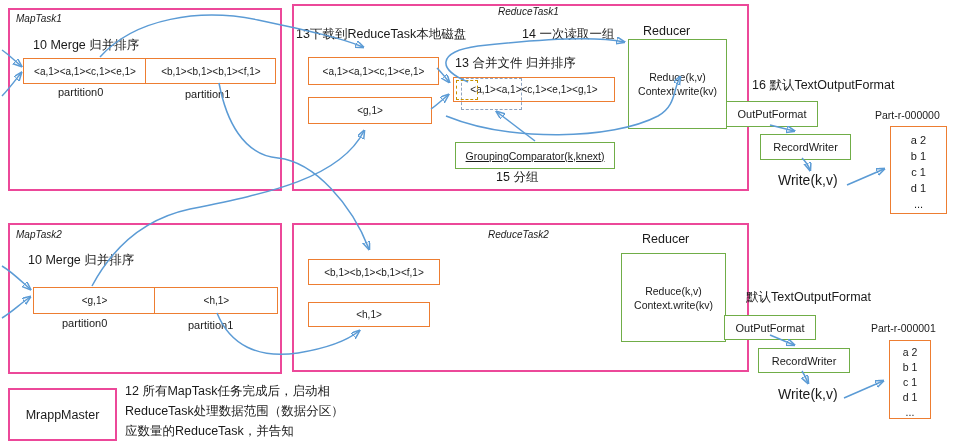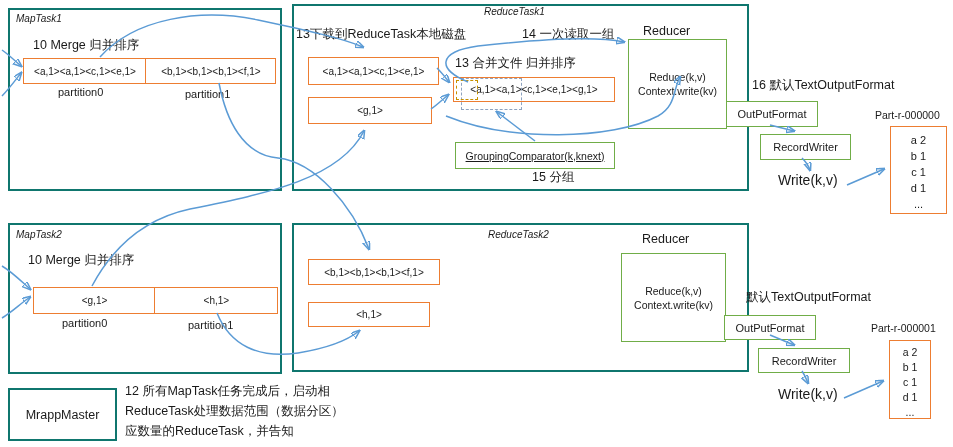--- a/index.html
+++ b/index.html
@@ -1,18 +1,18 @@
 <!DOCTYPE html>
 <html><head>
 <meta charset="utf-8">
 <style>
   html,body{margin:0;padding:0;background:#fff;}
   #canvas{position:relative;width:953px;height:447px;background:#fff;overflow:hidden;
           font-family:"Liberation Sans","DejaVu Sans",sans-serif;color:#1a1a1a;}
-  .container{position:absolute;border:2px solid #0f766e;background:transparent;z-index:1;}
+  .container{position:absolute;border:2px solid #ec4899;background:transparent;z-index:1;}
   .title{position:absolute;font-size:10px;white-space:nowrap;z-index:2;font-style:italic;}
   .note{position:absolute;font-size:12.5px;white-space:nowrap;z-index:2;}
   .obox{position:absolute;border:1.6px solid #ED7D31;background:#fff;display:flex;
         align-items:center;justify-content:center;font-size:10px;white-space:nowrap;z-index:2;}
   .gbox{position:absolute;border:1.6px solid #70AD47;background:#fff;display:flex;
         align-items:center;justify-content:center;font-size:11px;white-space:nowrap;z-index:2;}
   .prow{position:absolute;display:flex;z-index:2;}
   .pcell{border:1.6px solid #ED7D31;background:#fff;display:flex;align-items:center;
          justify-content:center;font-size:10px;white-space:nowrap;}
   .pcell+.pcell{margin-left:-1.6px;}
@@ -52,31 +52,31 @@
 
   <div class="title" style="left:16px;top:229px;">MapTask2</div>
   <div class="note" style="left:28px;top:252px;">10 Merge  归并排序</div>
   <div class="prow" style="left:33px;top:287px;">
     <div class="pcell" style="width:121px;height:25px;">&lt;g,1&gt;</div>
     <div class="pcell" style="width:122px;height:25px;">&lt;h,1&gt;</div>
   </div>
   <div class="plabel" style="left:62px;top:317px;">partition0</div>
   <div class="plabel" style="left:188px;top:319px;">partition1</div>
 
-  <div class="title" style="left:484px;top:6px;">ReduceTask1</div>
+  <div class="title" style="left:498px;top:6px;">ReduceTask1</div>
   <div class="note" style="left:296px;top:26px;">13下载到ReduceTask本地磁盘</div>
   <div class="note" style="left:522px;top:26px;">14 一次读取一组</div>
   <div class="obox" style="left:308px;top:57px;width:129px;height:26px;">&lt;a,1&gt;&lt;a,1&gt;&lt;c,1&gt;&lt;e,1&gt;</div>
   <div class="obox" style="left:308px;top:97px;width:122px;height:25px;">&lt;g,1&gt;</div>
   <div class="note" style="left:455px;top:55px;">13 合并文件 归并排序</div>
   <div class="obox" style="left:453px;top:77px;width:160px;height:23px;">&lt;a,1&gt;&lt;a,1&gt;&lt;c,1&gt;&lt;e,1&gt;&lt;g,1&gt;</div>
   <div class="dash-blue" style="left:461px;top:78px;width:59px;height:30px;"></div>
   <div class="dash-orange" style="left:456px;top:80px;width:20px;height:18px;"></div>
   <div class="gbox" style="left:455px;top:142px;width:158px;height:25px;font-size:10.5px;text-decoration:underline;">GroupingComparator(k,knext)</div>
-  <div class="note" style="left:496px;top:169px;margin-left:36px;">15 分组</div>
+  <div class="note" style="left:496px;top:169px;">15 分组</div>
   <div class="note" style="left:643px;top:24px;">Reducer</div>
   <div class="gbox reducer-box" style="left:628px;top:39px;width:97px;height:88px;">
     <div>Reduce(k,v)</div>
     <div>Context.write(kv)</div>
   </div>
 
   <div class="note" style="left:752px;top:77px;">16 默认TextOutputFormat</div>
   <div class="gbox" style="left:726px;top:101px;width:90px;height:24px;">OutPutFormat</div>
   <div class="gbox" style="left:760px;top:134px;width:89px;height:24px;">RecordWriter</div>
   <div class="write" style="left:778px;top:172px;">Write(k,v)</div>

